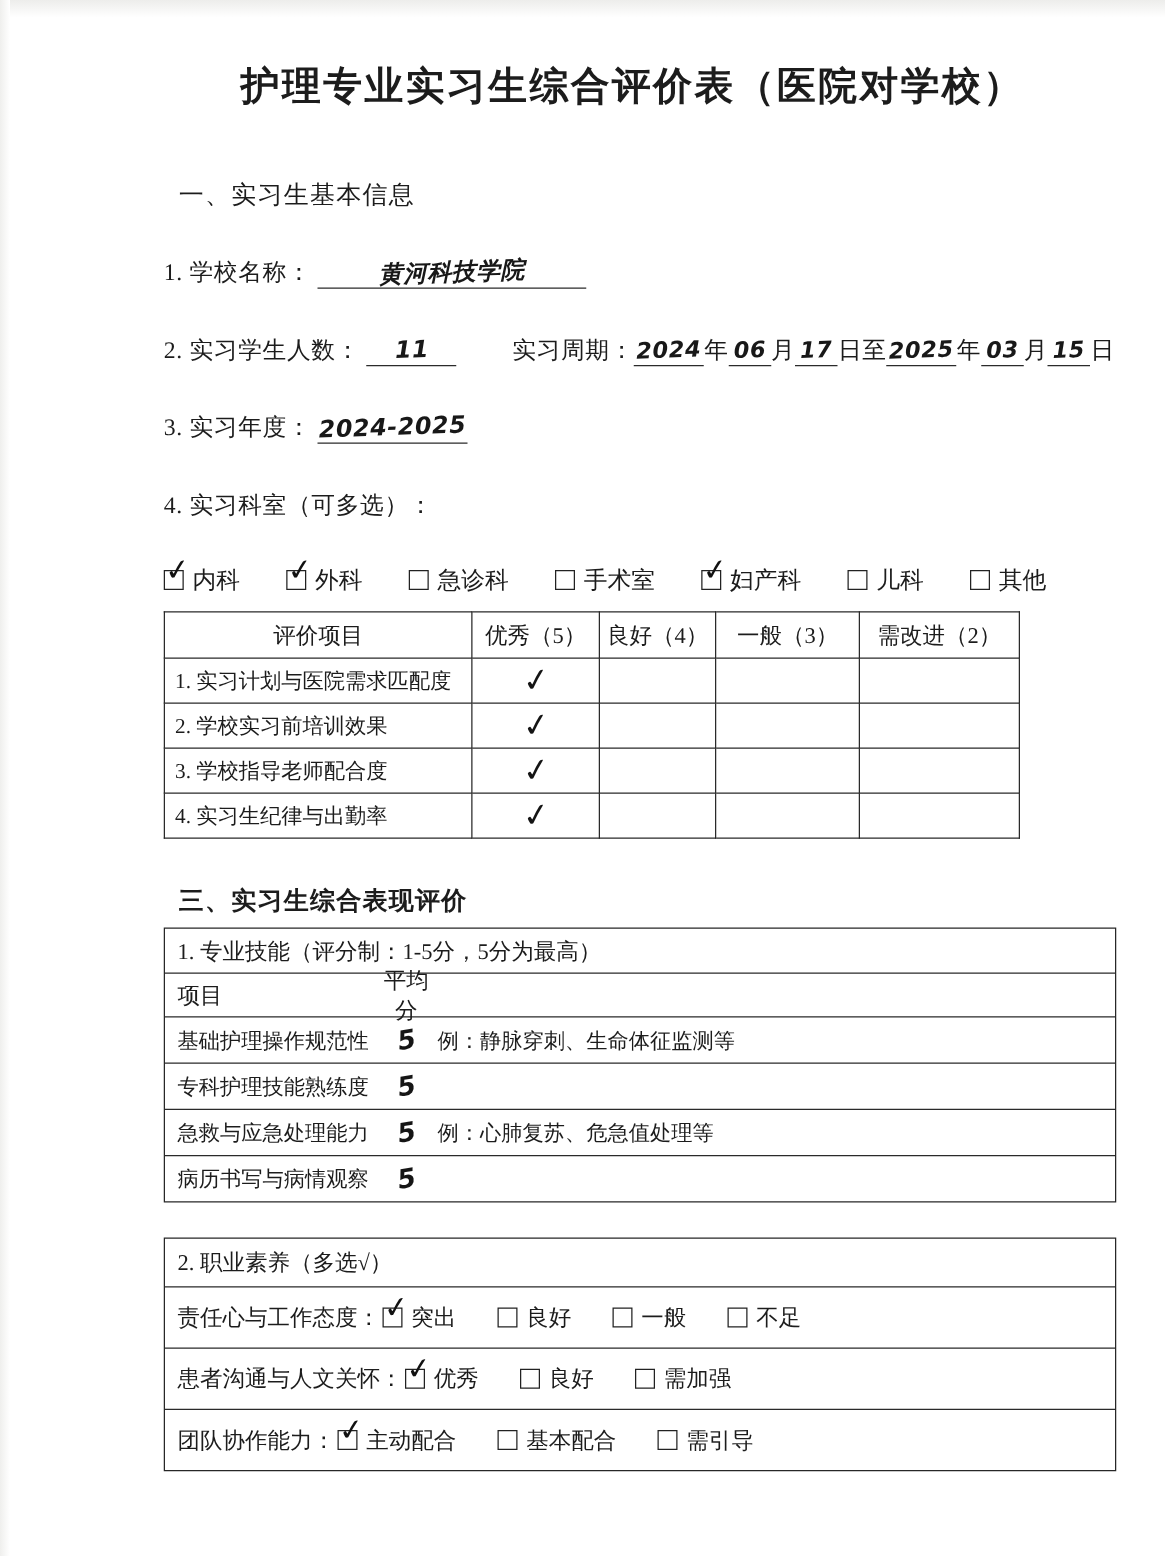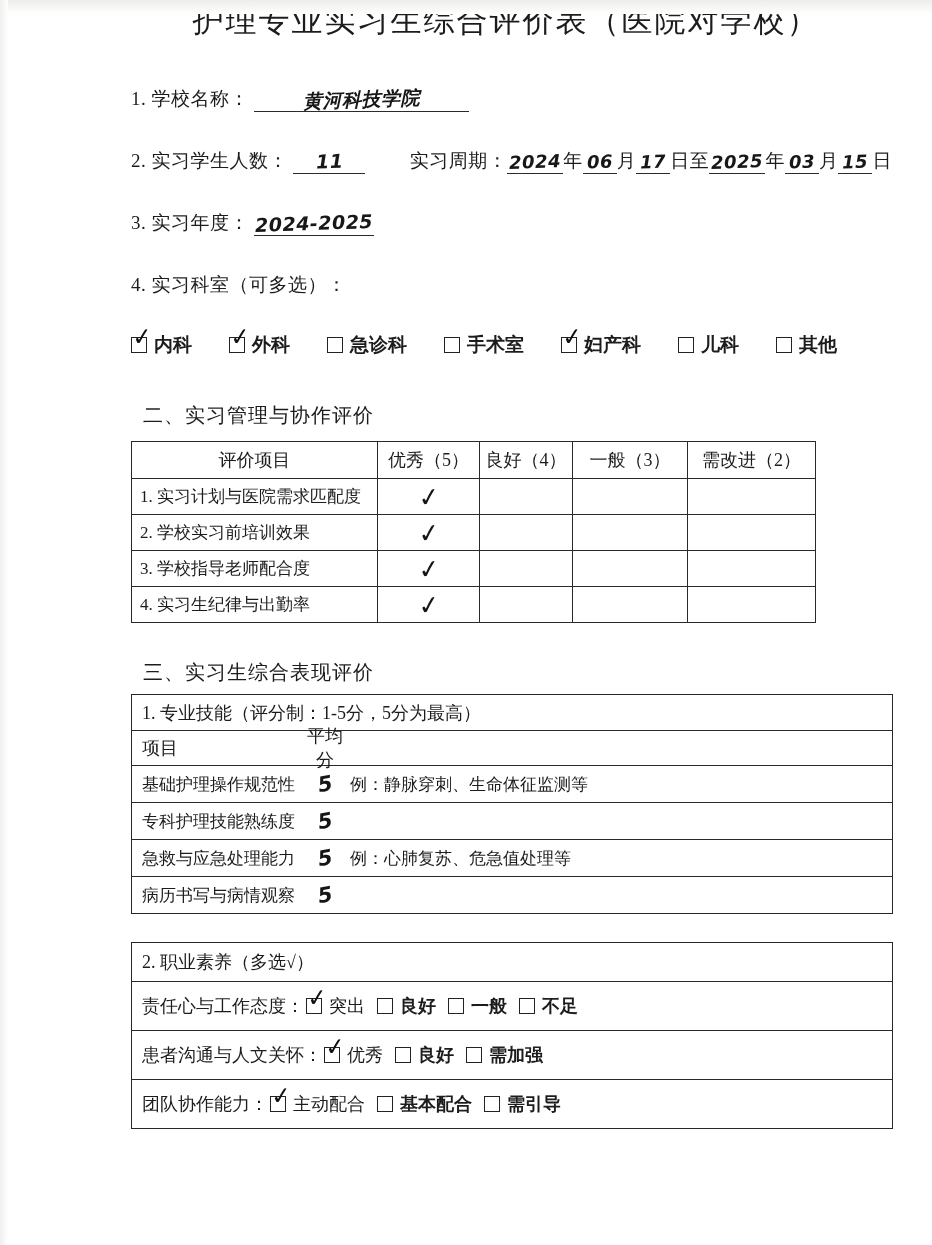--- a/index.html
+++ b/index.html
@@ -10,32 +10,32 @@
     color:#1c1c1c;
     position:relative;
     overflow:hidden;
   }
   .scan-edge-top { position:absolute; top:0; left:0; width:100%; height:14px;
     background:linear-gradient(180deg,#ededeb 0%,#ffffff 100%); }
   .scan-edge-left { position:absolute; top:0; left:0; width:8px; height:100%;
     background:linear-gradient(90deg,#efefed 0%,#ffffff 100%); }
 
   .page-title {
-    padding-left:80px;
+    margin-top:48px; padding-left:80px;
     text-align:center;
-    font-size:31px; font-weight:normal; letter-spacing:2px;
+    font-size:31px; font-weight:bold; letter-spacing:2px;
     font-family:"Liberation Serif","DejaVu Serif",serif;
   }
 
   .content { width:690px; margin-left:131px; }
 
   .sec-heading { font-size:20px; margin-left:12px; letter-spacing:1px; }
   .h1 { margin-top:52px; }
   .h2 { margin-top:44px; }
-  .h3 { margin-top:36px; margin-bottom:6px; }
+  .h3 { margin-top:36px; margin-bottom:6px;font-weight:bold; }
 
   .info-line { font-size:19px; margin-top:36px; letter-spacing:0.5px; white-space:nowrap; }
   .info-line:first-of-type { margin-top:44px; }
 
   .blank {
     display:inline-block; border-bottom:1.6px solid #2b2b2b;
     text-align:center; vertical-align:bottom; line-height:1.15;
   }
   .hw {
     font-family:"DejaVu Sans",sans-serif;
@@ -59,21 +59,21 @@
     border:1.8px solid #222; position:relative;
     margin-right:7px; flex:0 0 auto; background:#fff;
   }
   .cb .tick {
     display:none; position:absolute; left:0px; top:-13px;
     font-size:24px; font-weight:bold; color:#111;
     font-family:"DejaVu Sans",sans-serif;
     transform:rotate(-6deg); line-height:1;
   }
   .cb.checked .tick { display:block; }
-  .opt .optlabel { font-size:19px;font-weight:bold; }
+  .opt .optlabel { font-size:19px; }
 
   .dept-row { margin-top:34px; display:flex; align-items:center; gap:37px; font-size:19px; }
 
   
   table.mgmt { border-collapse:collapse; margin-top:12px; table-layout:fixed; }
   table.mgmt th, table.mgmt td { border:1.7px solid #2a2a2a; font-weight:normal; }
   table.mgmt th { height:37px; font-size:18px; text-align:center; }
   table.mgmt td { height:36px; font-size:17px; }
   table.mgmt td.item { padding-left:8px; }
   table.mgmt td.ratecell { text-align:center; }
@@ -92,36 +92,37 @@
   .skills-row { height:37px; font-size:17px; }
   .col-item { width:170px; padding-left:10px; flex:0 0 auto; }
   .col-score { width:46px; flex:0 0 auto; text-align:center; }
   .col-ex { flex:1 1 auto; padding-left:2px; }
   .col-ex-head { padding-left:32px; }
   .score-hw {
     font-family:"DejaVu Sans",sans-serif; font-weight:bold; font-style:italic;
     font-size:21px; color:#151515; display:inline-block; transform:rotate(-10deg);
   }
 
-  .qual-row { height:49px; font-size:18px; padding-left:10px; display:flex; align-items:center; gap:12px; }
+  .qual-row { height:49px; font-size:18px; padding-left:10px; display:flex; align-items:center; gap:33px; }
   .qual-row .opt .optlabel { font-size:18px; }
   .qual-label { white-space:nowrap; }
   .qual-first { display:inline-flex; align-items:center; }
   .qual-first .cb { margin-left:2px; }
 </style>
 </head>
 <body>
 
 <div class="scan-edge-top"></div>
 <div class="scan-edge-left"></div>
 
 <div class="page-title">护理专业实习生综合评价表（医院对学校）</div>
 
 <div class="content">
 
+  <div class="sec-heading h1">一、实习生基本信息</div>
 
   <div class="info-line">
     <span>1. 学校名称：</span>
     <span class="blank blank-school"><span class="hw">黄河科技学院</span></span>
   </div>
 
   <div class="info-line">
     <span>2. 实习学生人数：</span>
     <span class="blank blank-count"><span class="hw">11</span></span>
     <span class="gap"></span>
@@ -167,21 +168,20 @@
     <span class="opt">
       <span class="cb"></span>
       <span class="optlabel">儿科</span>
     </span>
     <span class="opt">
       <span class="cb"></span>
       <span class="optlabel">其他</span>
     </span>
   </div>
 
-  <div class="sec-heading h2">二、实习管理与协作评价</div>
 
   <table class="mgmt">
     <colgroup>
         <col style="width:246px">
         <col style="width:102px">
         <col style="width:93px">
         <col style="width:115px">
         <col style="width:128px">
       </colgroup>
     <tbody>

